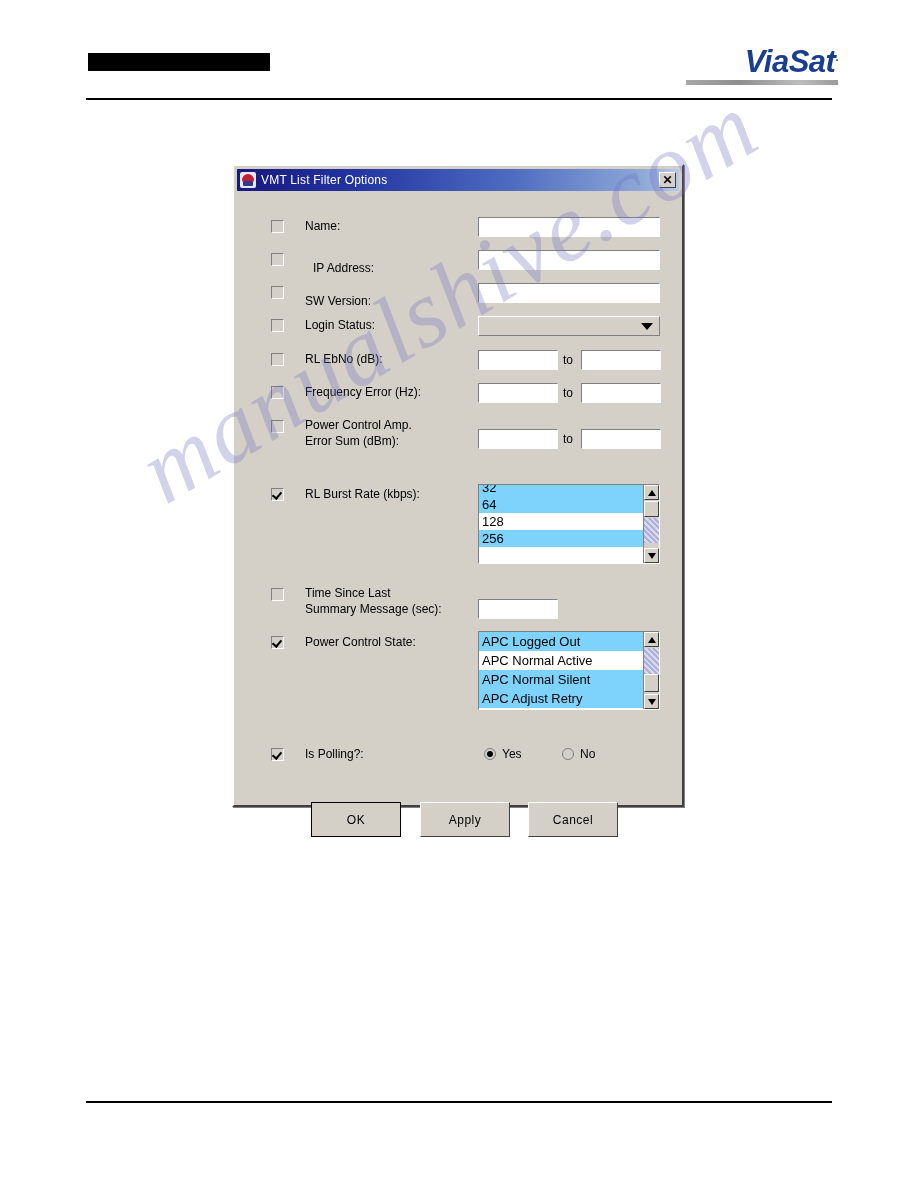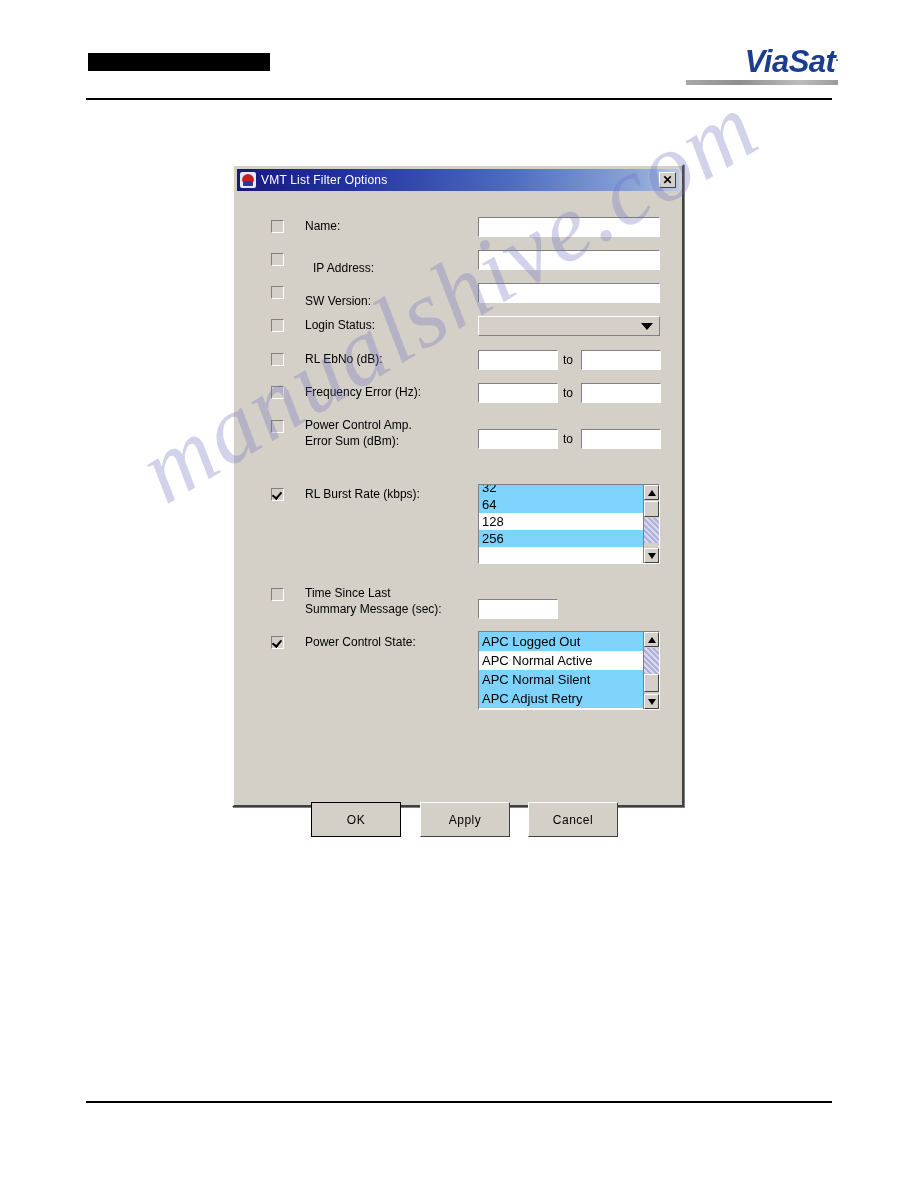--- a/index.html
+++ b/index.html
@@ -539,20 +539,32 @@
                 </span>
               <span class="sb-track-shade" style="top:16px; height:26px;"></span>
               <span class="sb-thumb" style="top:42px; height:18px;"></span>
               <span class="sb-btn down">
                   <span class="tri-down"></span>
                 </span>
             </span>
           </span>
         </div>
 
+        <div class="row" style="top:552px;">
+          <span class="cb checked" style="top:3px;"></span>
+          <span class="lbl" style="top:1px;">Is Polling?:</span>
+          <span class="radio-wrap" style="left:247px; top:2px;">
+            <span class="radio on"></span>
+            <span class="radio-label">Yes</span>
+          </span>
+          <span class="radio-wrap" style="left:325px; top:2px;">
+            <span class="radio"></span>
+            <span class="radio-label">No</span>
+          </span>
+        </div>
 
         <div class="btn default" style="left:74px; top:609px; width:90px;">OK</div>
         <div class="btn" style="left:183px; top:609px; width:90px;">Apply</div>
         <div class="btn" style="left:291px; top:609px; width:90px;">Cancel</div>
 
       </div>
     </div>
   </div>
 
   <div id="watermark">manualshive.com</div>

